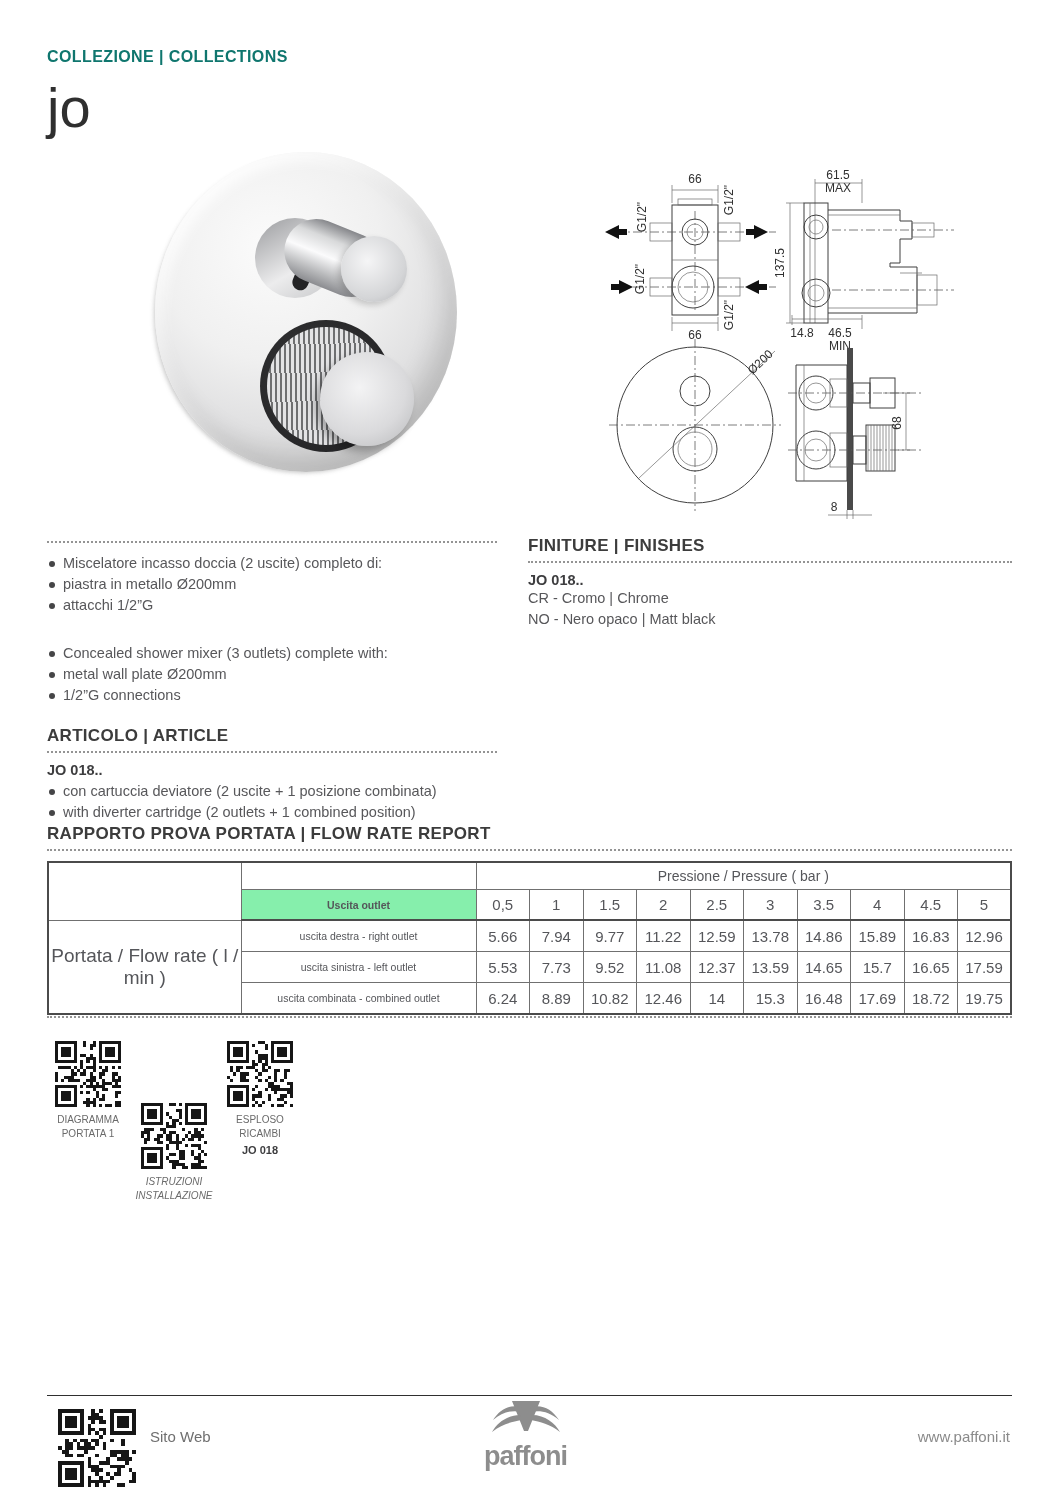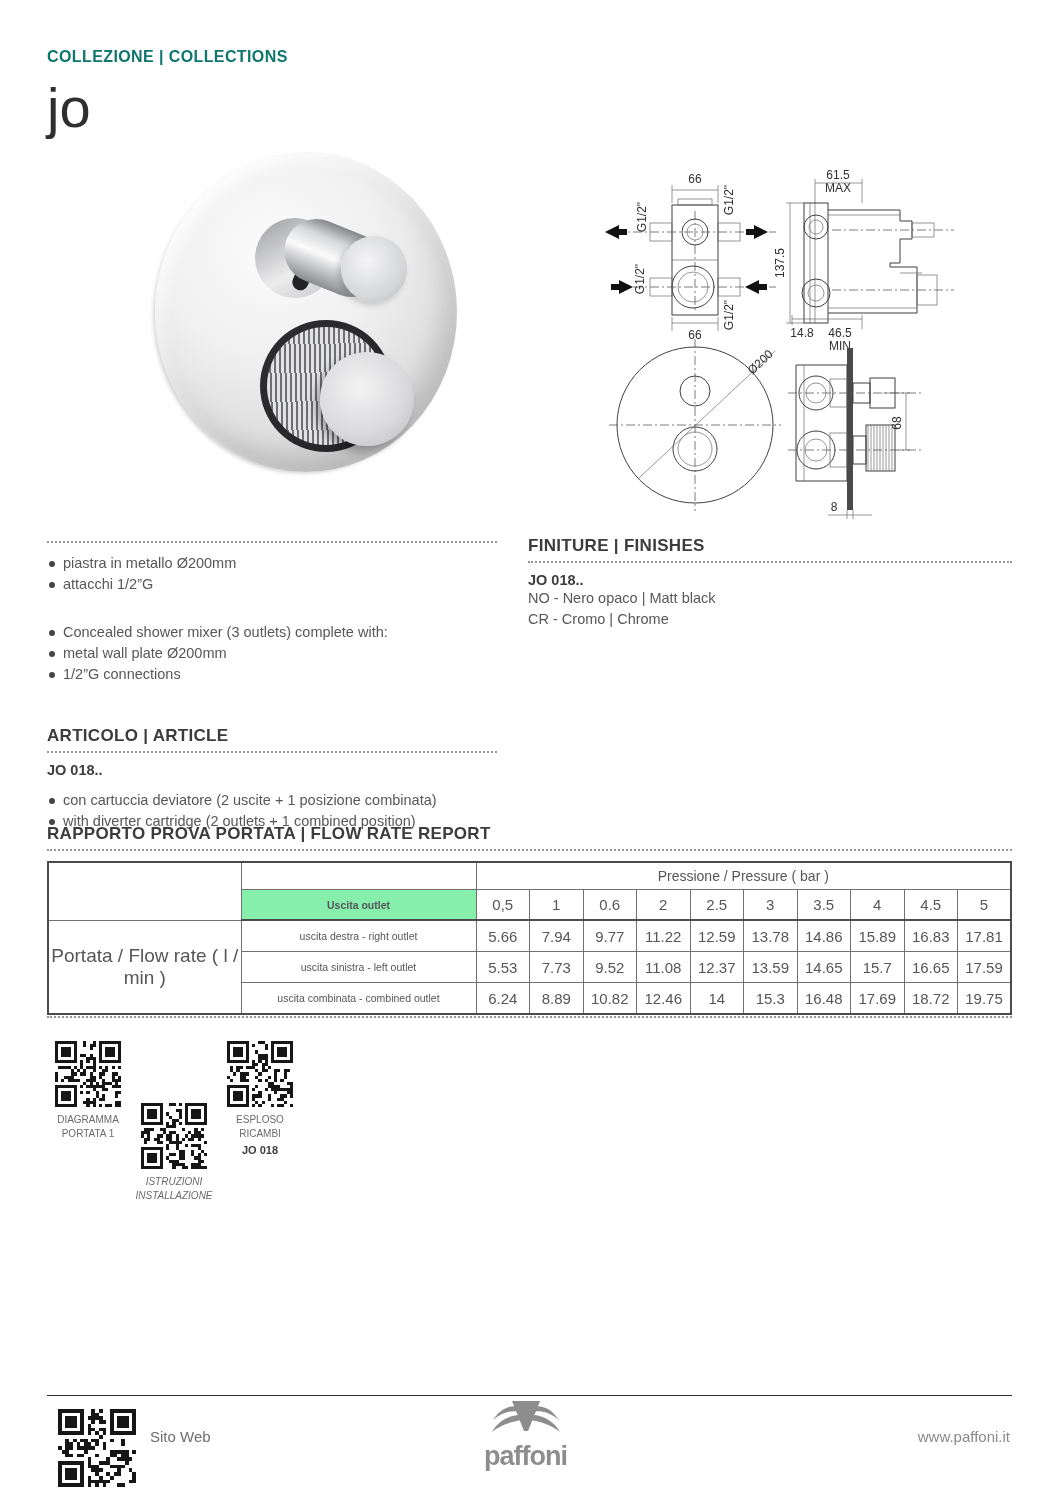--- a/index.html
+++ b/index.html
@@ -209,44 +209,45 @@
     <text transform="translate(113,90) rotate(-90)" text-anchor="middle">68</text>
     <line class="thin" x1="59" y1="177" x2="59" y2="186"></line>
       <line class="thin" x1="65" y1="177" x2="65" y2="186"></line>
     <line class="thin" x1="40" y1="182" x2="84" y2="182"></line>
     <text x="46" y="178" text-anchor="middle">8</text>
   </svg>
 
   <div class="sec" style="left:47px;top:536px;width:450px;">
     <div class="rule"></div>
     <ul class="blist">
+      <li>Miscelatore incasso doccia (2 uscite) completo di:</li>
       <li>piastra in metallo Ø200mm</li>
       <li>attacchi 1/2”G</li>
     </ul>
     <div class="gap"></div>
     <ul class="blist">
       <li>Concealed shower mixer (3 outlets) complete with:</li>
       <li>metal wall plate Ø200mm</li>
       <li>1/2”G connections</li>
     </ul>
   </div>
 
   <div class="sec" style="left:528px;top:536px;width:484px;">
     <div class="section-title">FINITURE | FINISHES</div>
     <div class="rule"></div>
     <div class="code">JO 018..</div>
+    <div class="plain">CR - Cromo | Chrome</div>
     <div class="plain">NO - Nero opaco | Matt black</div>
-    <div class="plain">CR - Cromo | Chrome</div>
   </div>
 
   <div class="sec" style="left:47px;top:726px;width:450px;">
     <div class="section-title">ARTICOLO | ARTICLE</div>
     <div class="rule"></div>
     <div class="code">JO 018..</div>
-    <ul class="blist" style="margin-top:12px">
+    <ul class="blist" style="margin-top:3px">
       <li>con cartuccia deviatore (2 uscite + 1 posizione combinata)</li>
       <li>with diverter cartridge (2 outlets + 1 combined position)</li>
     </ul>
   </div>
 
   <div class="sec" style="left:47px;top:824px;width:965px;">
     <div class="section-title">RAPPORTO PROVA PORTATA | FLOW RATE REPORT</div>
     <div class="rule"></div>
     <table class="flow">
       <colgroup>
@@ -257,42 +258,42 @@
       <tbody>
           <tr>
         <td class="c1" rowspan="2"></td>
         <td class="c2top"></td>
         <td class="presshead" colspan="10">Pressione / Pressure ( bar )</td>
       </tr>
       <tr class="h2">
         <td class="uscita">Uscita outlet</td>
         <td class="pnum">0,5</td>
         <td class="pnum">1</td>
-        <td class="pnum">0.6</td>
+        <td class="pnum">1.5</td>
         <td class="pnum">2</td>
         <td class="pnum">2.5</td>
         <td class="pnum">3</td>
         <td class="pnum">3.5</td>
         <td class="pnum">4</td>
         <td class="pnum">4.5</td>
         <td class="pnum">5</td>
       </tr>
       <tr class="datarow">
         <td class="portata" rowspan="3">Portata / Flow rate ( l / min )</td>
         <td class="rlabel">uscita destra - right outlet</td>
         <td class="val">5.66</td>
         <td class="val">7.94</td>
         <td class="val">9.77</td>
         <td class="val">11.22</td>
         <td class="val">12.59</td>
         <td class="val">13.78</td>
         <td class="val">14.86</td>
         <td class="val">15.89</td>
         <td class="val">16.83</td>
-        <td class="val">17.81</td>
+        <td class="val">12.96</td>
       </tr>
       <tr class="datarow">
         <td class="rlabel">uscita sinistra - left outlet</td>
         <td class="val">5.53</td>
         <td class="val">7.73</td>
         <td class="val">9.52</td>
         <td class="val">11.08</td>
         <td class="val">12.37</td>
         <td class="val">13.59</td>
         <td class="val">14.65</td>

